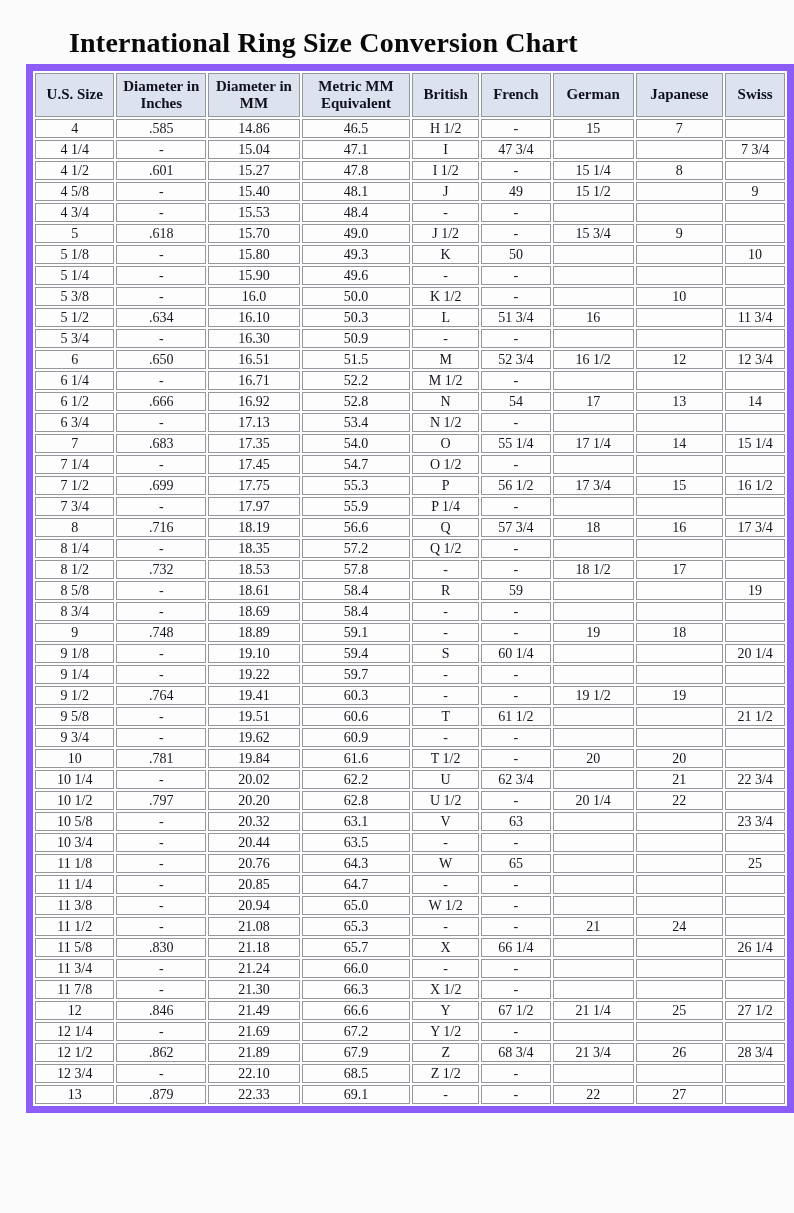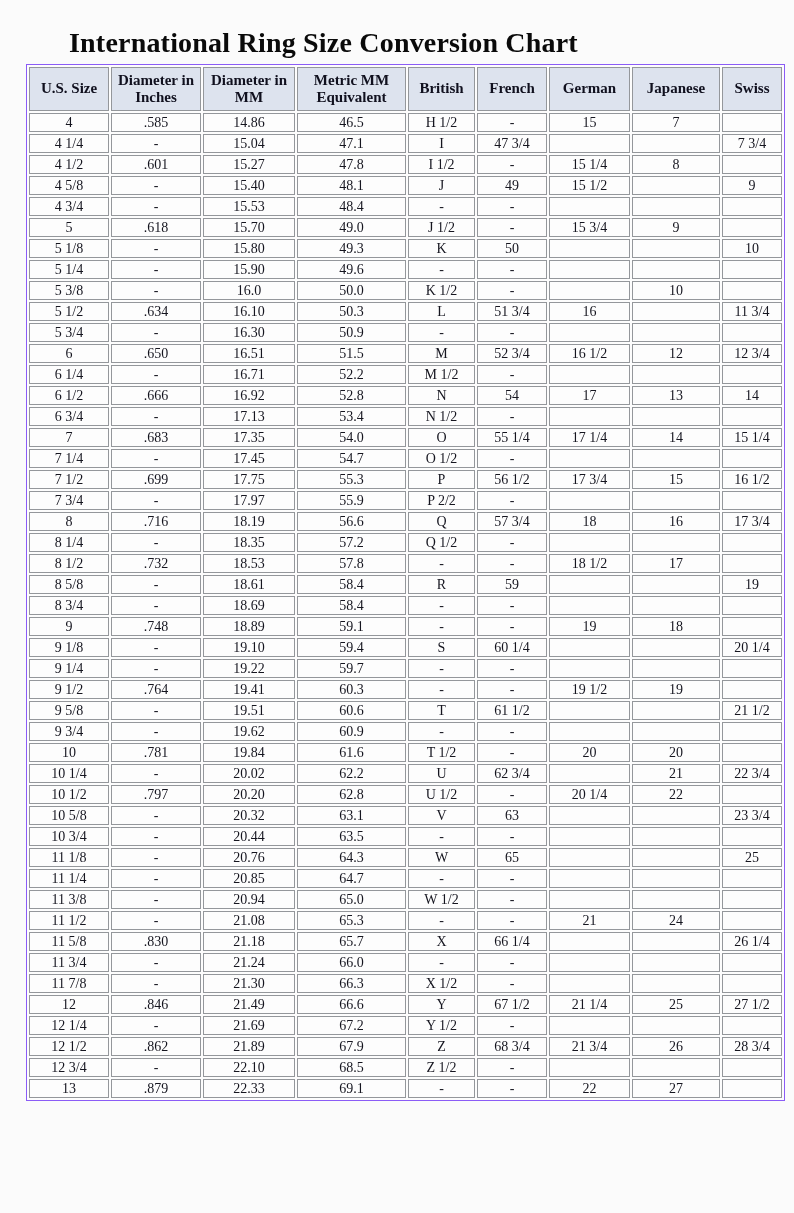--- a/index.html
+++ b/index.html
@@ -25,21 +25,21 @@
     letter-spacing: 0.2px;
     font-family: "Liberation Serif", "DejaVu Serif", serif;
     margin-left: 39px;
   }
   table.ring-table {
     position: absolute;
     left: 26px;
     top: 64px;
     border-collapse: separate;
     border-spacing: 2px;
-    border: 1px solid #8b5cf6;
+    border: 7px solid #8b5cf6;
     background: #fdfdfd;
     table-layout: fixed;
   }
   table.ring-table th,
   table.ring-table td {
     border: 1px solid #94979b;
     text-align: center;
     vertical-align: middle;
     overflow: hidden;
     white-space: nowrap;
@@ -290,21 +290,21 @@
         <td>56 1/2</td>
         <td>17 3/4</td>
         <td>15</td>
         <td>16 1/2</td>
       </tr>
       <tr>
         <td>7 3/4</td>
         <td>-</td>
         <td>17.97</td>
         <td>55.9</td>
-        <td>P 2/2</td>
+        <td>P 1/4</td>
         <td>-</td>
         <td></td>
         <td></td>
         <td></td>
       </tr>
       <tr>
         <td>8</td>
         <td>.716</td>
         <td>18.19</td>
         <td>56.6</td>

